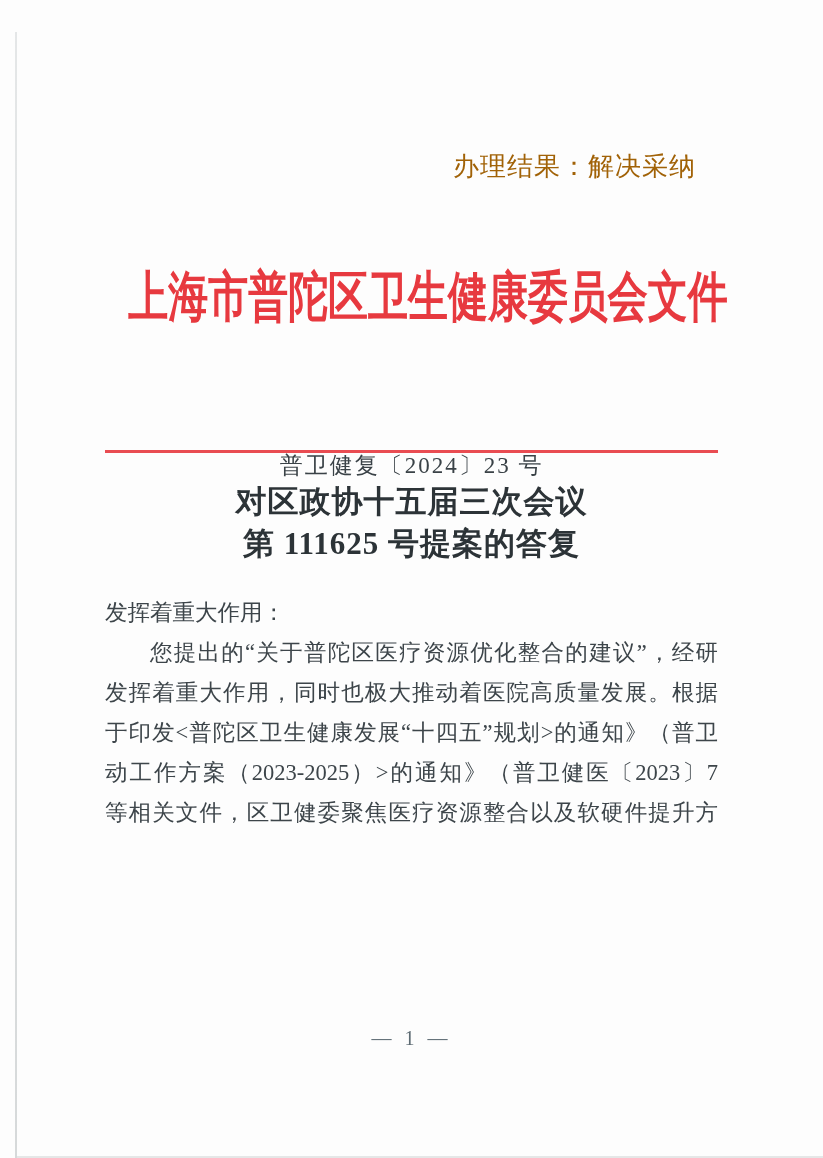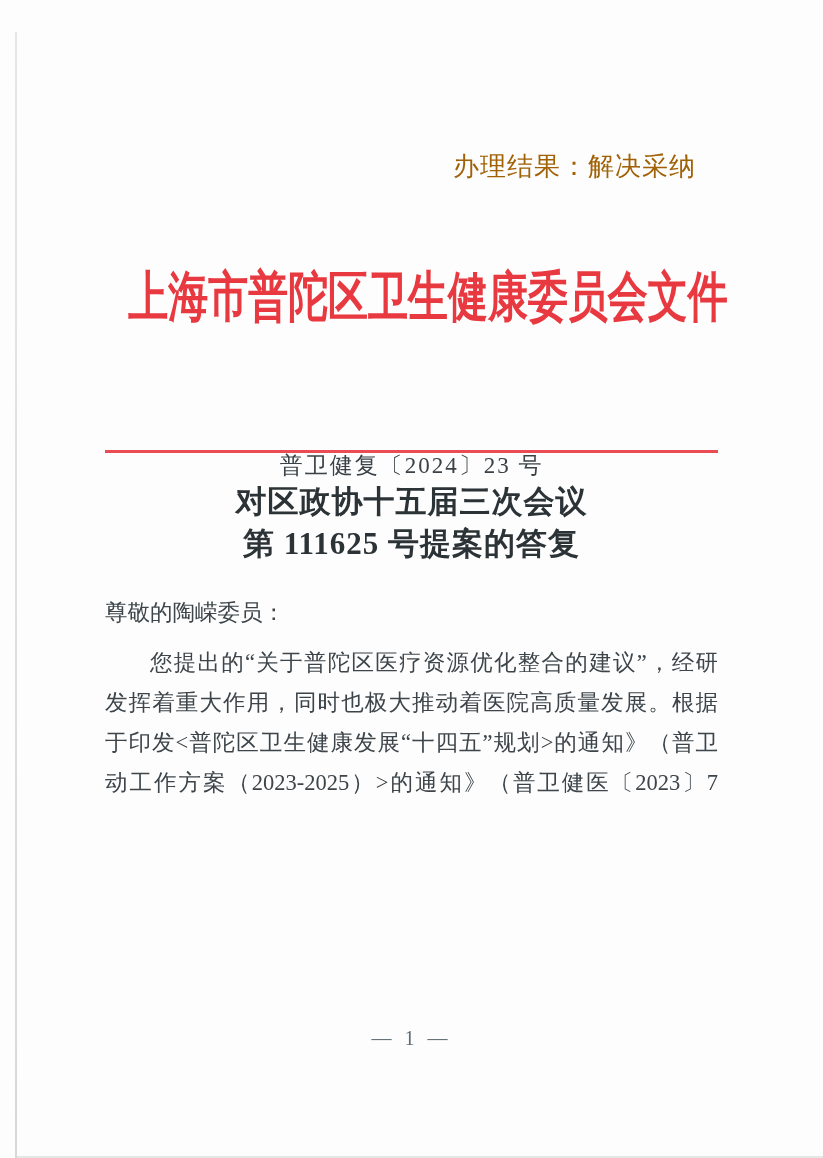--- a/index.html
+++ b/index.html
@@ -113,21 +113,20 @@
     overflow: hidden;
     white-space: nowrap;
   }
   .bl.just {
     white-space: normal;
     text-align: justify;
     text-align-last: justify;
   }
   .bl.indent {
     text-indent: 2em;
-    margin-top: 10px;
   }
   
   .page-num {
     position: absolute;
     top: 1026px;
     left: 0;
     width: 100%;
     text-align: center;
     font-size: 20px;
     line-height: 24px;
@@ -153,24 +152,25 @@
   <div class="doc-number">普卫健复〔2024〕23 号</div>
 
   <div class="red-rule"></div>
 
   <div class="subject">
     <div>对区政协十五届三次会议</div>
     <div>第 111625 号提案的答复</div>
   </div>
 
   <div class="body-block">
-    <div class="bl">尊敬的陶嵘委员：</div>
+    <div class="bl">发挥着重大作用：</div>
     <div class="bl indent just">您提出的“关于普陀区医疗资源优化整合的建议”，经研</div>
     <div class="bl just">发挥着重大作用，同时也极大推动着医院高质量发展。根据《关</div>
     <div class="bl just">于印发&lt;普陀区卫生健康发展“十四五”规划&gt;的通知》（普卫</div>
     <div class="bl just">动工作方案（2023-2025）&gt;的通知》（普卫健医〔2023〕7号）</div>
+    <div class="bl just">等相关文件，区卫健委聚焦医疗资源整合以及软硬件提升方</div>
   </div>
 
   <div class="page-num">— 1 —</div>
 
   <div class="scan-edge-bottom"></div>
 
 </div>
 
 </body></html>

